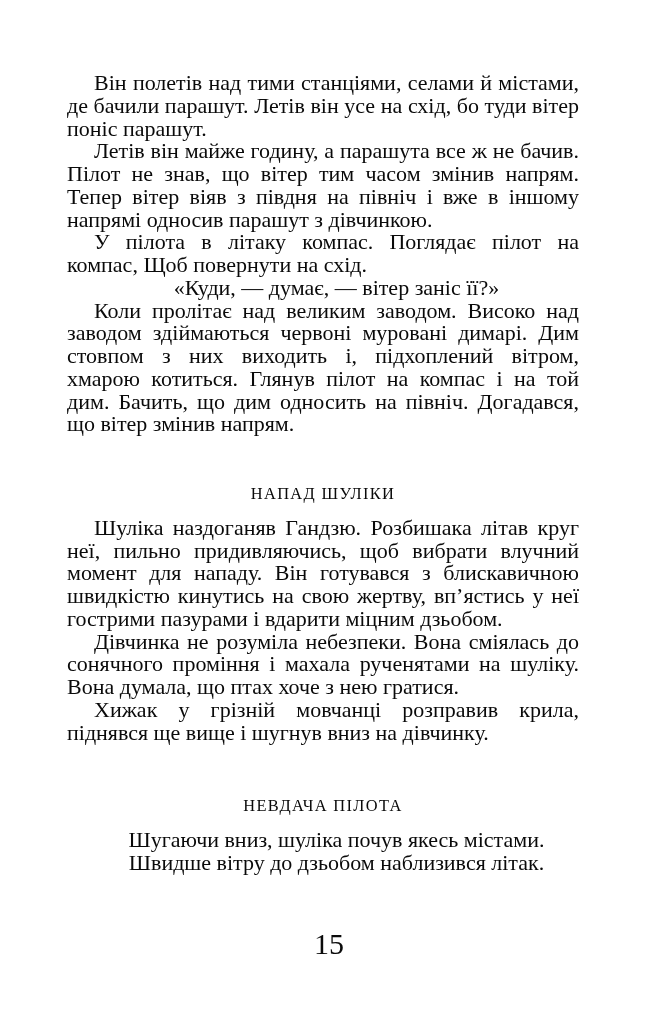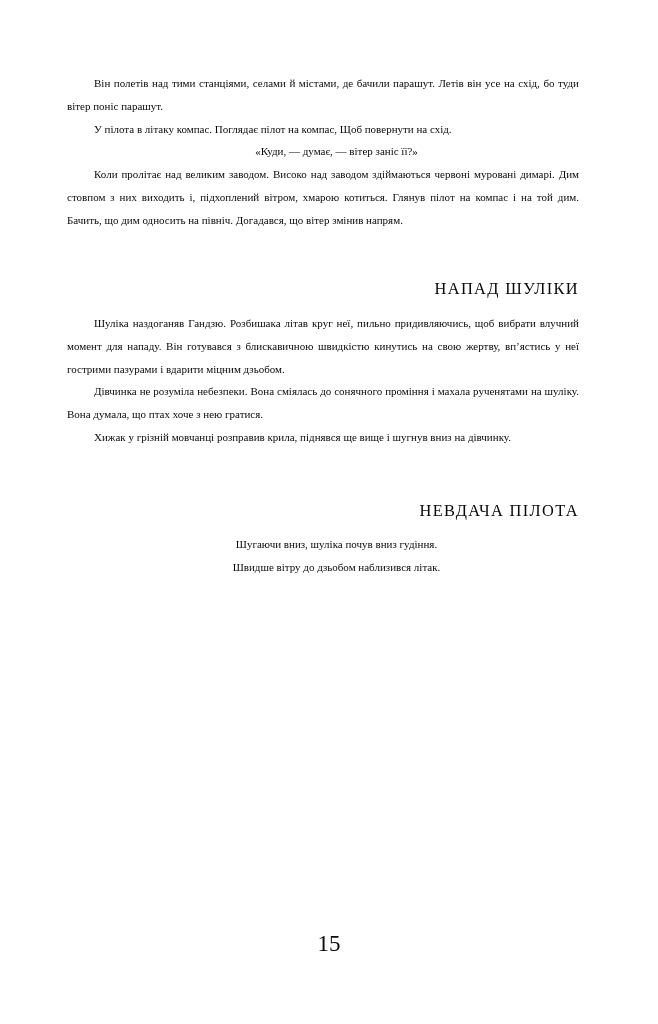--- a/index.html
+++ b/index.html
@@ -29,86 +29,87 @@
 
   .text-column {
     position: absolute;
     left: 67px;
     top: 72px;
     width: 512px;
   }
 
   p.para {
     margin: 0;
-    font-size: 11px;
+    font-size: 22px;
     line-height: 22.75px;
     text-align: justify;
     text-justify: inter-word;
     text-indent: 27px;
     hyphens: manual;
     word-spacing: 0px;
   }
 
   
   p.para.ragged {
     text-align: center;
   }
 
   h2.section-heading {
     margin: 0;
     font-size: 16.4px;
     font-weight: normal;
-    text-align: right;
+    text-align: center;
     letter-spacing: 1.35px;
     text-indent: 0;
     line-height: 22.75px;
     text-transform: none;
   }
 
   .gap-before-heading-1 { height: 47px; }
   .gap-after-heading-1  { height: 11px; }
   .gap-before-heading-2 { height: 51px; }
   .gap-after-heading-2  { height: 11px; }
 
   .page-number {
     position: absolute;
     left: 0;
     top: 930px;
     width: 658px;
     text-align: center;
-    font-size: 23px;
+    font-size: 30px;
     line-height: 28px;
     font-family: "Liberation Serif", "DejaVu Serif", serif;
     color: #0a0a0a;
   }
 </style>
 </head>
 <body>
 
 <div class="page">
 
   <div class="text-column">
 
     <p class="para">Він полетів над тими станціями, селами й містами, де бачили парашут. Летів він усе на схід, бо туди вітер поніс парашут.</p>
+    <p class="para">Летів він майже годину, а парашута все ж не бачив. Пілот не знав, що вітер тим часом змінив напрям. Тепер вітер віяв з півдня на північ і вже в іншому напрямі односив парашут з дівчинкою.</p>
     <p class="para">У пілота в літаку компас. Поглядає пілот на компас, Щоб повернути на схід.</p>
     <p class="para ragged">«Куди, — думає, — вітер заніс її?»</p>
     <p class="para">Коли пролітає над великим заводом. Високо над заводом здіймаються червоні муровані димарі. Дим стовпом з них виходить і, підхоплений вітром, хмарою котиться. Глянув пілот на компас і на той дим. Бачить, що дим односить на північ. Догадався, що вітер змінив напрям.</p>
 
     <div class="gap-before-heading-1"></div>
     <h2 class="section-heading">НАПАД ШУЛІКИ</h2>
     <div class="gap-after-heading-1"></div>
 
     <p class="para">Шуліка наздоганяв Гандзю. Розбишака літав круг неї, пильно придивляючись, щоб вибрати влучний момент для нападу. Він готувався з блискавичною швидкістю кинутись на свою жертву, вп’ястись у неї гострими пазурами і вдарити міцним дзьобом.</p>
     <p class="para">Дівчинка не розуміла небезпеки. Вона сміялась до сонячного проміння і махала рученятами на шуліку. Вона думала, що птах хоче з нею гратися.</p>
     <p class="para">Хижак у грізній мовчанці розправив крила, піднявся ще вище і шугнув вниз на дівчинку.</p>
 
     <div class="gap-before-heading-2"></div>
     <h2 class="section-heading">НЕВДАЧА ПІЛОТА</h2>
     <div class="gap-after-heading-2"></div>
 
-    <p class="para ragged">Шугаючи вниз, шуліка почув вниз гудіння.</p>
+    <p class="para ragged">Шугаючи вниз, шуліка почув якесь містами.</p>
     <p class="para ragged">Швидше вітру до дзьобом наблизився літак.</p>
 
   </div>
 
   <div class="page-number">15</div>
 
 </div>
 
 </body></html>

